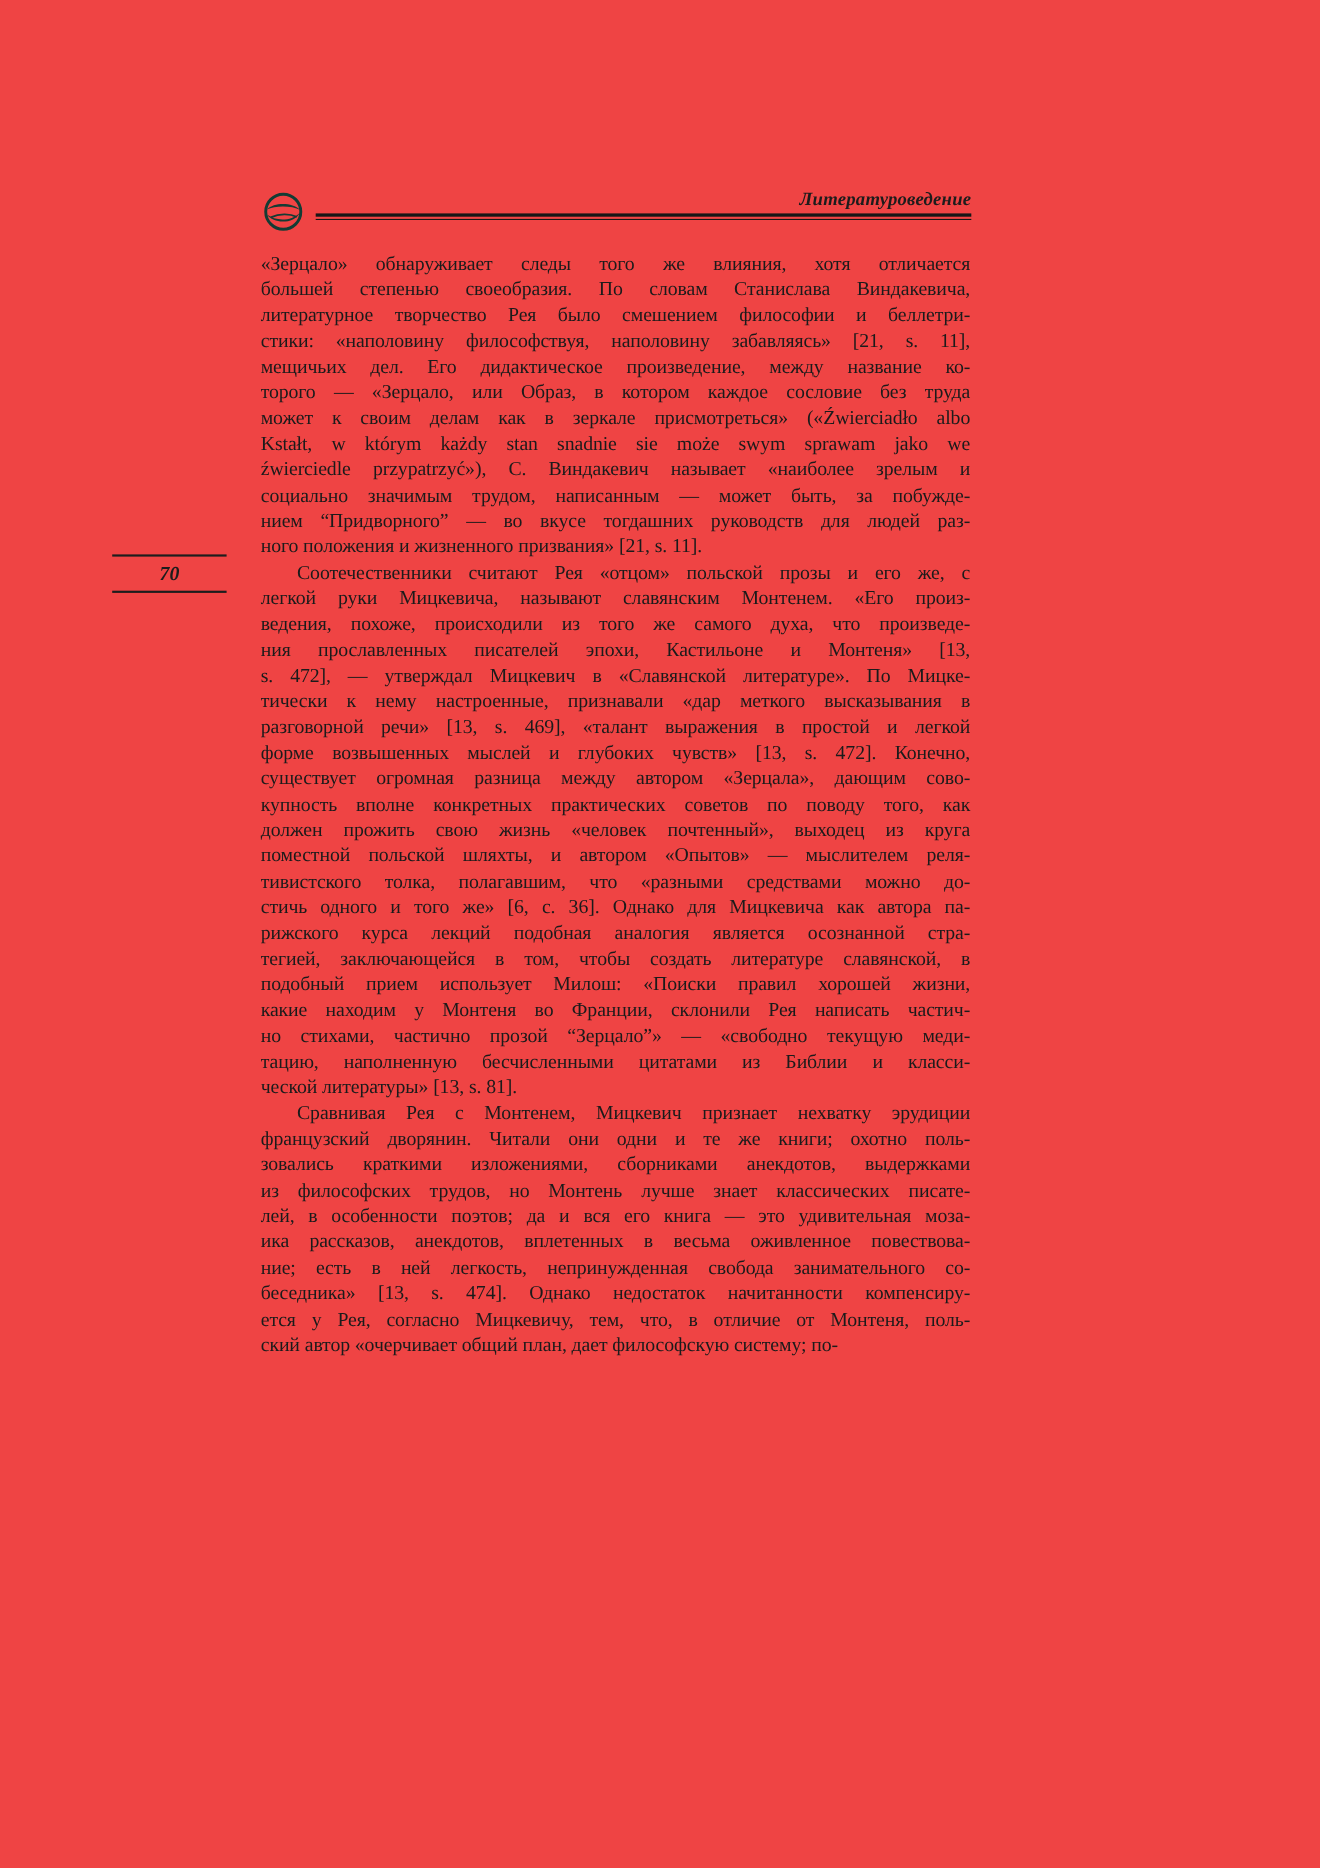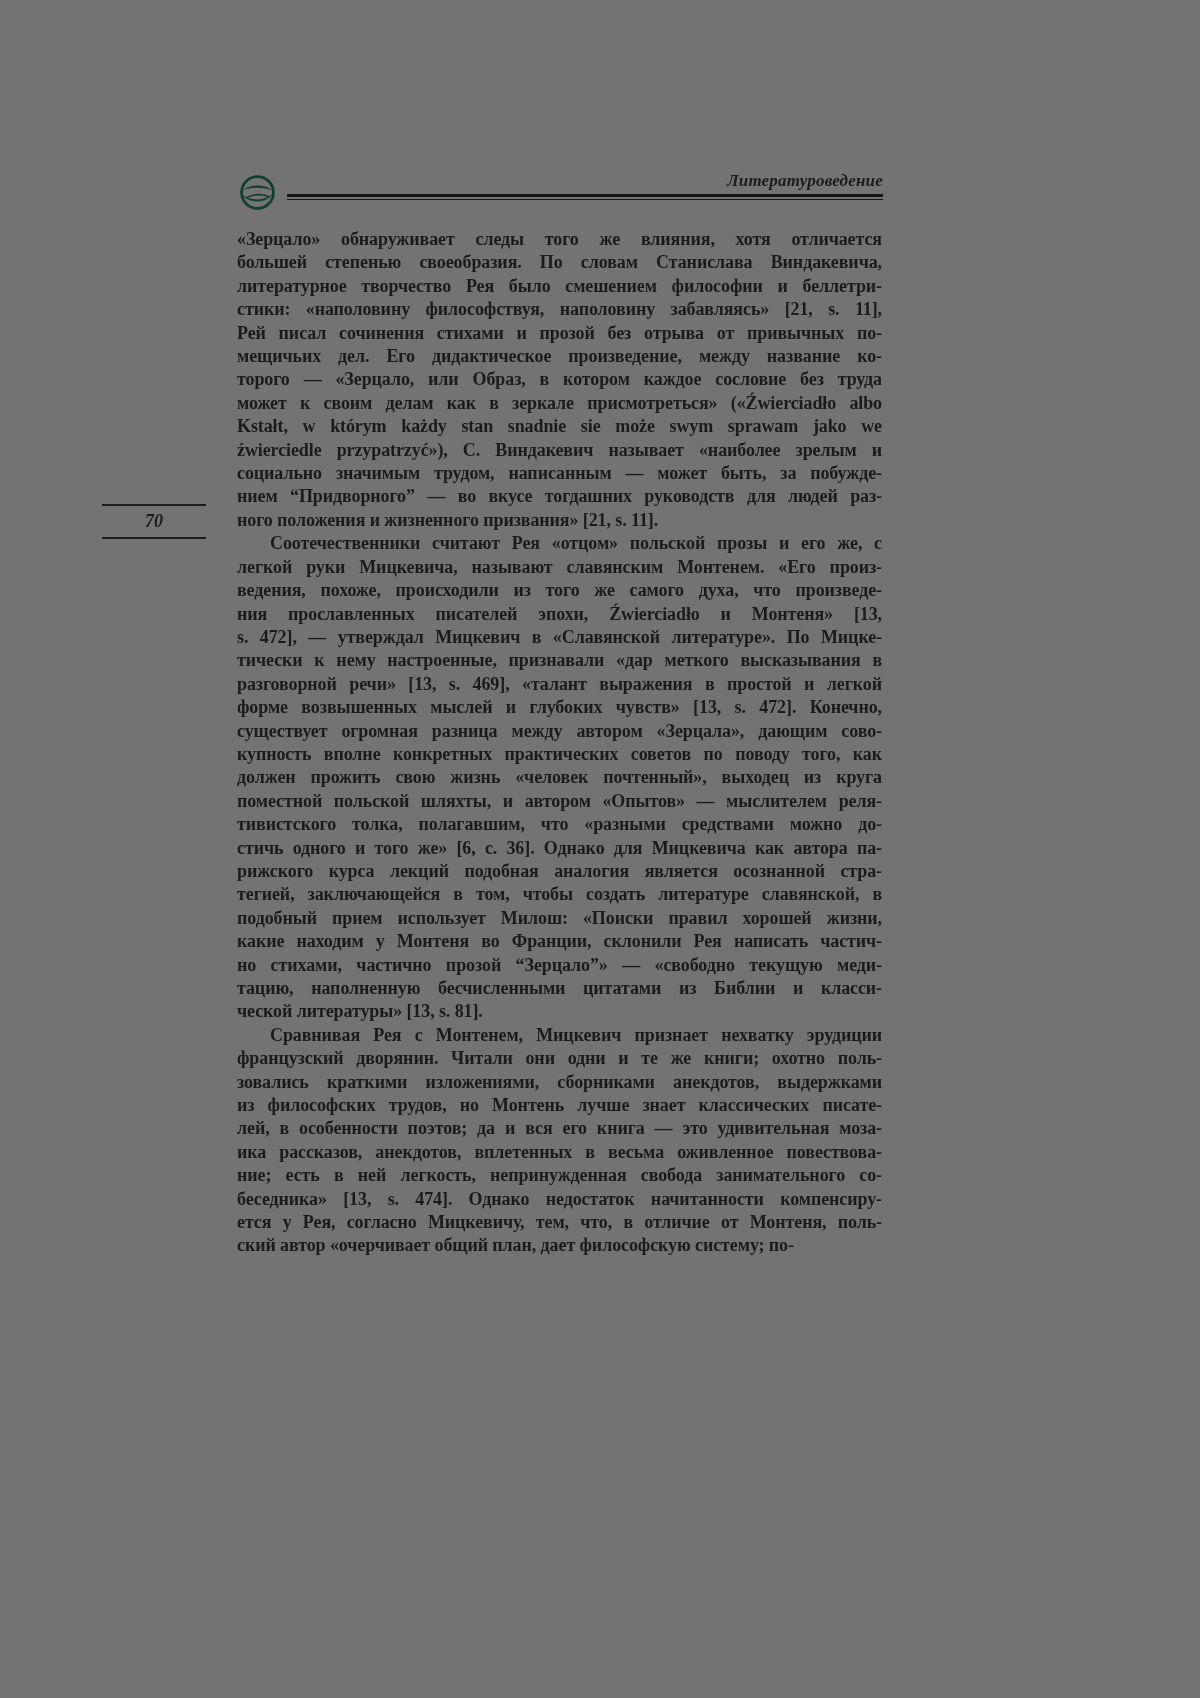--- a/index.html
+++ b/index.html
@@ -4,21 +4,21 @@
 <style>
   * { margin: 0; padding: 0; box-sizing: border-box; }
   html, body { background: #e9e9e9; }
   body {
     width: 1200px; height: 1698px;
     position: relative;
     font-family: "Liberation Serif", serif;
   }
   .page {
     position: absolute; inset: 0;
-    background: #737373;
+    background: #ef4444;
     color: #1c1c1c;
   }
   
   .header { position: absolute; left: 237px; top: 170px; width: 646px; height: 44px; }
   .logo {
     position: absolute; left: 2px; top: 4px; width: 37px; height: 37px;
   }
   .rule-wrap { position: absolute; left: 50px; right: 0; top: 0; }
   .running-head {
     text-align: right;
@@ -46,21 +46,21 @@
     line-height: 31px;
   }
   
   .text-column {
     position: absolute; left: 237px; top: 228px; width: 645px;
     font-size: 18px;
     line-height: 23.4px;
     letter-spacing: -0.1px;
     color: #1b1b1b;
   }
-  .paragraph { display: block; font-weight: bold; }
+  .paragraph { display: block; }
   .text-line {
     text-align: justify;
     text-align-last: justify;
     white-space: nowrap;
     overflow: visible;
   }
   .text-line.para-last { text-align-last: left; }
   .text-line.indent { text-indent: 33px; }
 </style>
 </head>
@@ -84,35 +84,34 @@
   </div>
 
   <div class="page-number-box">70</div>
 
   <div class="text-column">
       <div class="paragraph">
         <div class="text-line">«Зерцало»  обнаруживает  следы  того  же  влияния,  хотя  отличается</div>
         <div class="text-line">большей степенью своеобразия. По словам Станислава Виндакевича,</div>
         <div class="text-line">литературное творчество Рея было смешением философии и беллетри-</div>
         <div class="text-line">стики: «наполовину философствуя, наполовину забавляясь» [21, s. 11],</div>
-        <div class="text-line">Рей писал сочинения стихами и прозой без отрыва от привычных по-</div>
         <div class="text-line">мещичьих дел. Его дидактическое произведение, между название ко-</div>
         <div class="text-line">торого — «Зерцало, или Образ, в котором каждое сословие без труда</div>
         <div class="text-line">может к своим делам как в зеркале присмотреться» («Źwierciadło albo</div>
         <div class="text-line">Kstałt, w którym każdy stan snadnie sie może swym sprawam jako we</div>
         <div class="text-line">źwierciedle przypatrzyć»), С. Виндакевич называет «наиболее зрелым и</div>
         <div class="text-line">социально значимым трудом, написанным — может быть, за побужде-</div>
         <div class="text-line">нием “Придворного” — во вкусе тогдашних руководств для людей раз-</div>
         <div class="text-line para-last">ного положения и жизненного призвания» [21, s. 11].</div>
       </div>
       <div class="paragraph">
         <div class="text-line indent">Соотечественники считают Рея «отцом» польской прозы и его же, с</div>
         <div class="text-line">легкой руки Мицкевича, называют славянским Монтенем. «Его произ-</div>
         <div class="text-line">ведения, похоже, происходили из того же самого духа, что произведе-</div>
-        <div class="text-line">ния  прославленных  писателей  эпохи,  Źwierciadło  и  Монтеня»  [13,</div>
+        <div class="text-line">ния  прославленных  писателей  эпохи,  Кастильоне  и  Монтеня»  [13,</div>
         <div class="text-line">s. 472], — утверждал Мицкевич в «Славянской литературе». По Мицке-</div>
         <div class="text-line">тически к нему настроенные, признавали «дар меткого высказывания в</div>
         <div class="text-line">разговорной речи» [13, s. 469], «талант выражения в простой и легкой</div>
         <div class="text-line">форме возвышенных мыслей и глубоких чувств» [13, s. 472]. Конечно,</div>
         <div class="text-line">существует огромная разница между автором «Зерцала», дающим сово-</div>
         <div class="text-line">купность вполне конкретных практических советов по поводу того, как</div>
         <div class="text-line">должен прожить свою жизнь «человек почтенный», выходец из круга</div>
         <div class="text-line">поместной польской шляхты, и автором «Опытов» — мыслителем реля-</div>
         <div class="text-line">тивистского толка, полагавшим, что «разными средствами можно до-</div>
         <div class="text-line">стичь одного и того же» [6, с. 36]. Однако для Мицкевича как автора па-</div>

